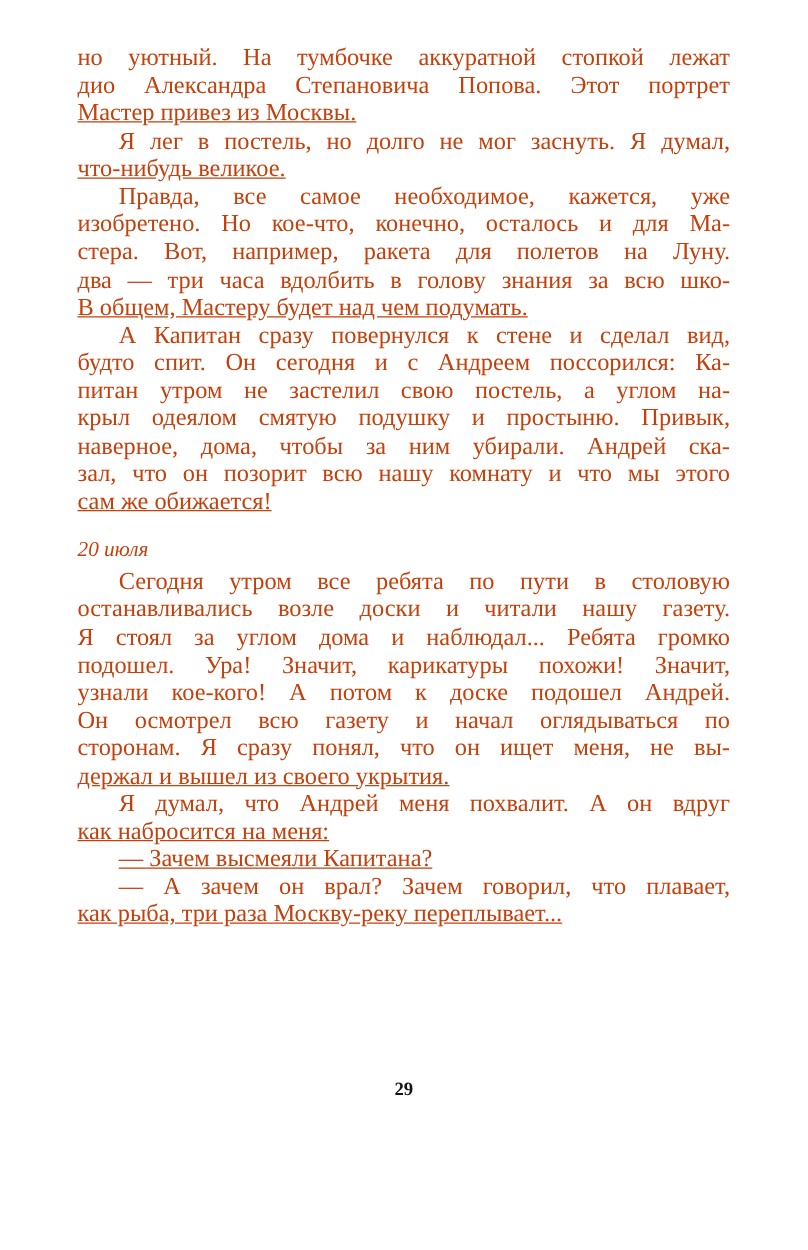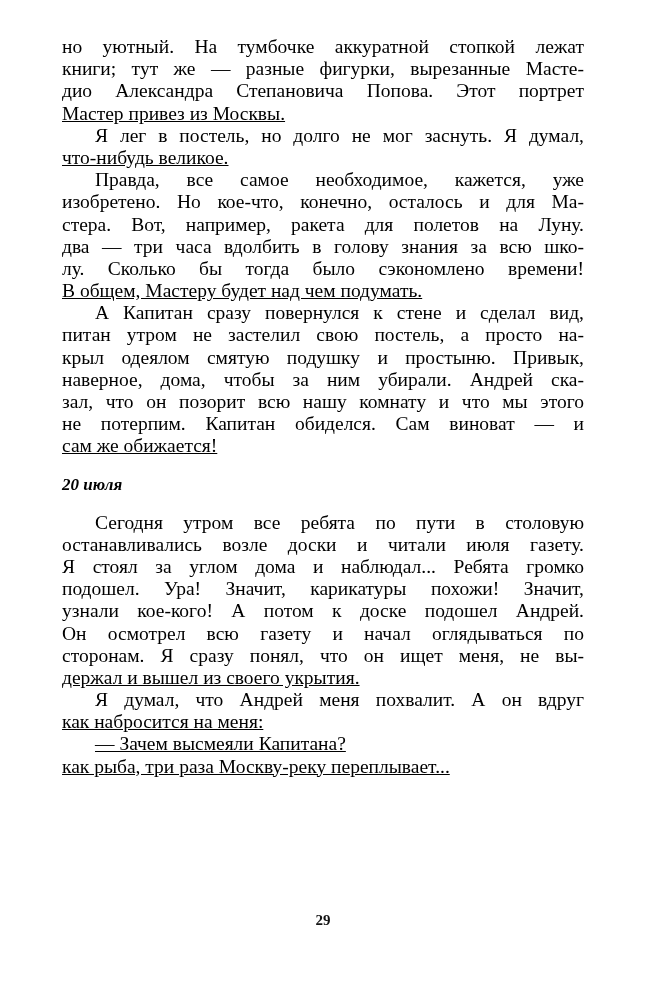--- a/index.html
+++ b/index.html
@@ -5,108 +5,106 @@
   html, body { margin: 0; padding: 0; background: #ffffff; }
   body { width: 646px; height: 1000px; position: relative; overflow: hidden; }
   .page {
     position: absolute;
     left: 62px;
     top: 36px;
     width: 522px;
     font-family: "Liberation Serif", "DejaVu Serif", serif;
     font-size: 19.5px;
     line-height: 22.2px;
-    color: #000000;
+    color: #c2410c;
   }
   .line {
     display: block;
     white-space: nowrap;
     text-align: justify;
     text-align-last: justify;
     height: 22.2px;
   }
   .line.last { text-align-last: left; text-decoration: underline; }
   .indent { padding-left: 33px; }
   .date {
     display: block;
     font-style: italic;
     font-size: 17px;
     margin-top: 16px;
-    margin-bottom: 16px;
+    margin-bottom: 4px;
     height: 22px;
-    font-weight: bold;
   }
   .pagenum {
     position: absolute;
     left: 0; right: 0;
-    top: 912px;
+    top: 864px;
     text-align: center;
     font-family: "Liberation Serif", "DejaVu Serif", serif;
     font-weight: bold;
     font-size: 15px;
     color: #141414;
   }
 </style>
 </head>
 <body>
 
 <div class="page">
 
   <div>
     <span class="line">но уютный. На тумбочке аккуратной стопкой лежат</span>
-    <span class="line">книги; тут же — разные фигурки, вырезанные Масте-</span>
     <span class="line">дио Александра Степановича Попова. Этот портрет</span>
     <span class="line last">Мастер привез из Москвы.</span>
   </div>
 
   <div>
     <span class="line indent">Я лег в постель, но долго не мог заснуть. Я думал,</span>
     <span class="line last">что-нибудь великое.</span>
   </div>
 
   <div>
     <span class="line indent">Правда, все самое необходимое, кажется, уже</span>
     <span class="line">изобретено. Но кое-что, конечно, осталось и для Ма-</span>
     <span class="line">стера. Вот, например, ракета для полетов на Луну.</span>
     <span class="line">два — три часа вдолбить в голову знания за всю шко-</span>
-    <span class="line">лу. Сколько бы тогда было сэкономлено времени!</span>
     <span class="line last">В общем, Мастеру будет над чем подумать.</span>
   </div>
 
   <div>
     <span class="line indent">А Капитан сразу повернулся к стене и сделал вид,</span>
-    <span class="line">питан утром не застелил свою постель, а просто на-</span>
+    <span class="line">будто спит. Он сегодня и с Андреем поссорился: Ка-</span>
+    <span class="line">питан утром не застелил свою постель, а углом на-</span>
     <span class="line">крыл одеялом смятую подушку и простыню. Привык,</span>
     <span class="line">наверное, дома, чтобы за ним убирали. Андрей ска-</span>
     <span class="line">зал, что он позорит всю нашу комнату и что мы этого</span>
-    <span class="line">не потерпим. Капитан обиделся. Сам виноват — и</span>
     <span class="line last">сам же обижается!</span>
   </div>
 
   <span class="date">20 июля</span>
 
   <div>
     <span class="line indent">Сегодня утром все ребята по пути в столовую</span>
-    <span class="line">останавливались возле доски и читали июля газету.</span>
+    <span class="line">останавливались возле доски и читали нашу газету.</span>
     <span class="line">Я стоял за углом дома и наблюдал... Ребята громко</span>
     <span class="line">подошел. Ура! Значит, карикатуры похожи! Значит,</span>
     <span class="line">узнали кое-кого! А потом к доске подошел Андрей.</span>
     <span class="line">Он осмотрел всю газету и начал оглядываться по</span>
     <span class="line">сторонам. Я сразу понял, что он ищет меня, не вы-</span>
     <span class="line last">держал и вышел из своего укрытия.</span>
   </div>
 
   <div>
     <span class="line indent">Я думал, что Андрей меня похвалит. А он вдруг</span>
     <span class="line last">как набросится на меня:</span>
   </div>
 
   <div>
     <span class="line indent last">— Зачем высмеяли Капитана?</span>
   </div>
 
   <div>
+    <span class="line indent">— А зачем он врал? Зачем говорил, что плавает,</span>
     <span class="line last">как рыба, три раза Москву-реку переплывает...</span>
   </div>
 
 </div>
 
 <div class="pagenum">29</div>
 
 </body></html>

